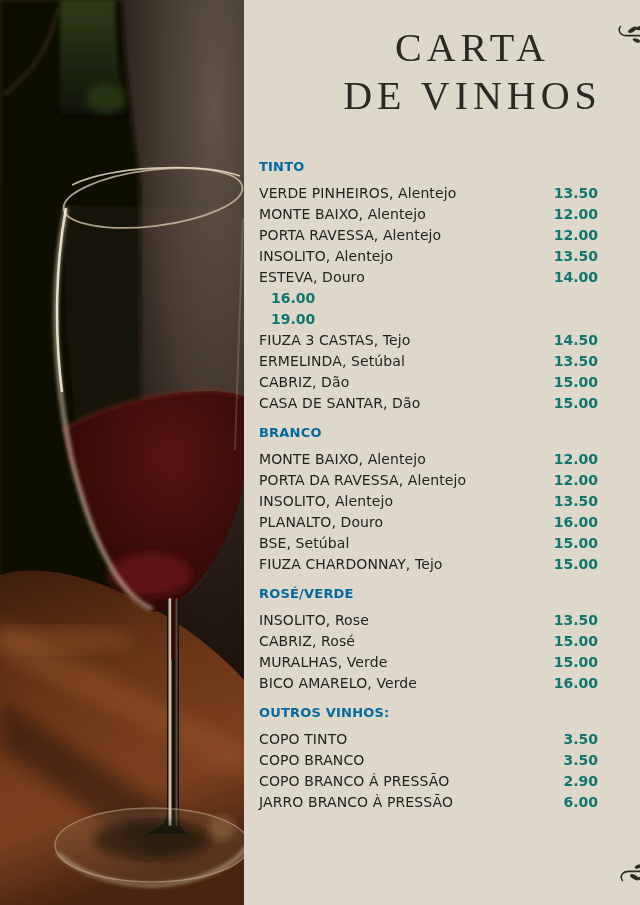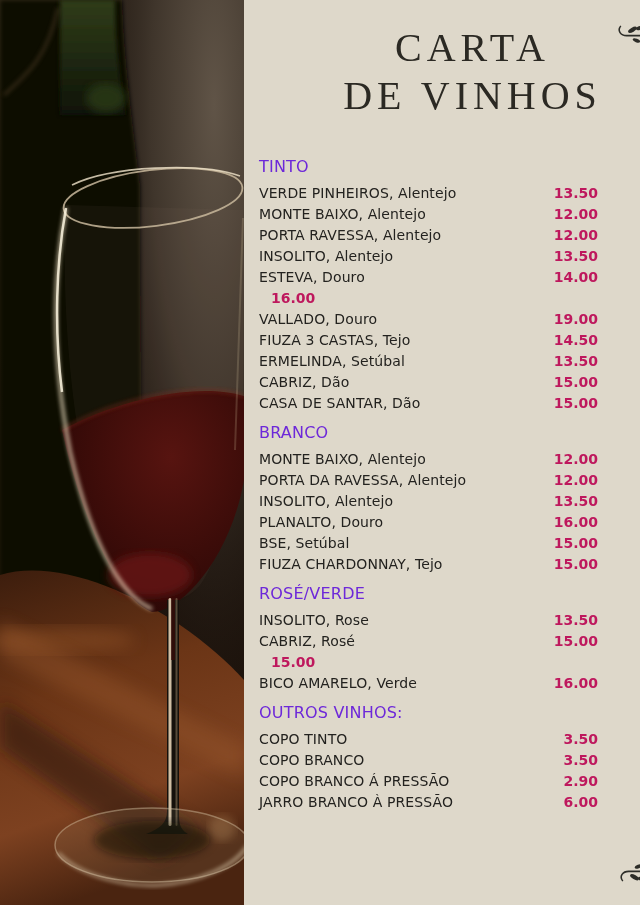--- a/index.html
+++ b/index.html
@@ -15,29 +15,29 @@
     font-family:"Liberation Serif","DejaVu Serif",serif;
     font-size:40px;line-height:48px;letter-spacing:5px;
     color:#2b2923;font-weight:400;
   }
   .ornament{position:absolute;width:76px;height:90px;color:#2d2d28;}
   .orn-top{right:12px;top:14px;}
   .orn-bottom{right:10px;bottom:12px;transform:scaleY(-1);}
   .menu{position:absolute;left:15px;top:156px;width:339px;}
   .sec + .sec{margin-top:8px;}
   .sec-h{
-    font-size:16px;font-weight:400;color:#6d28d9;
+    font-size:13px;font-weight:700;color:#0369a1;
     line-height:21px;margin-bottom:6px;letter-spacing:.2px;
   }
   .row{
     display:flex;justify-content:space-between;align-items:baseline;
     font-size:14px;color:#23221f;line-height:21px;
   }
   .row .lbl{letter-spacing:.1px;}
-  .row .price{font-weight:700;color:#be185d;margin-left:12px;white-space:nowrap;}
+  .row .price{font-weight:700;color:#0f766e;margin-left:12px;white-space:nowrap;}
 </style>
 </head>
 <body>
 
 <svg width="0" height="0" style="position:absolute" aria-hidden="true">
   <defs>
     <g id="flourish">
       <path d="M62,9 V78 C62,85 68,89 73,85" fill="none" stroke="currentColor" stroke-width="1.6"></path>
       <path d="M62,22 H14 C8,22 4,17 8,12" fill="none" stroke="currentColor" stroke-width="1.6"></path>
       <path d="M62,9 l-4,-4 M62,9 l4,-3" fill="none" stroke="currentColor" stroke-width="1.2"></path>
@@ -176,21 +176,20 @@
           <span class="price">13.50</span>
         </div>
       <div class="row">
           <span class="lbl">ESTEVA, Douro</span>
           <span class="price">14.00</span>
         </div>
       <div class="row">
           <span class="price">16.00</span>
         </div>
       <div class="row">
-          <span class="lbl">VALLADO, Douro</span>
           <span class="price">19.00</span>
         </div>
       <div class="row">
           <span class="lbl">FIUZA 3 CASTAS, Tejo</span>
           <span class="price">14.50</span>
         </div>
       <div class="row">
           <span class="lbl">ERMELINDA, Setúbal</span>
           <span class="price">13.50</span>
         </div>
@@ -236,20 +235,21 @@
       <div class="sec-h">ROSÉ/VERDE</div>
       <div class="row">
           <span class="lbl">INSOLITO, Rose</span>
           <span class="price">13.50</span>
         </div>
       <div class="row">
           <span class="lbl">CABRIZ, Rosé</span>
           <span class="price">15.00</span>
         </div>
       <div class="row">
+          <span class="lbl">MURALHAS, Verde</span>
           <span class="price">15.00</span>
         </div>
       <div class="row">
           <span class="lbl">BICO AMARELO, Verde</span>
           <span class="price">16.00</span>
         </div>
     </div>
 
     <div class="sec">
       <div class="sec-h">OUTROS VINHOS:</div>

